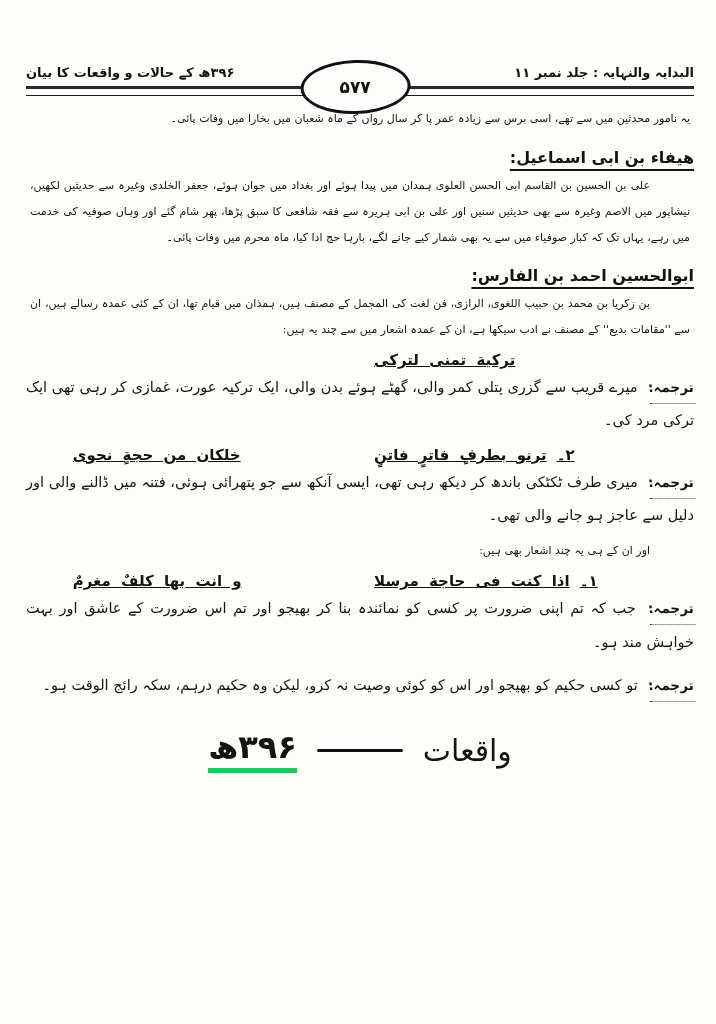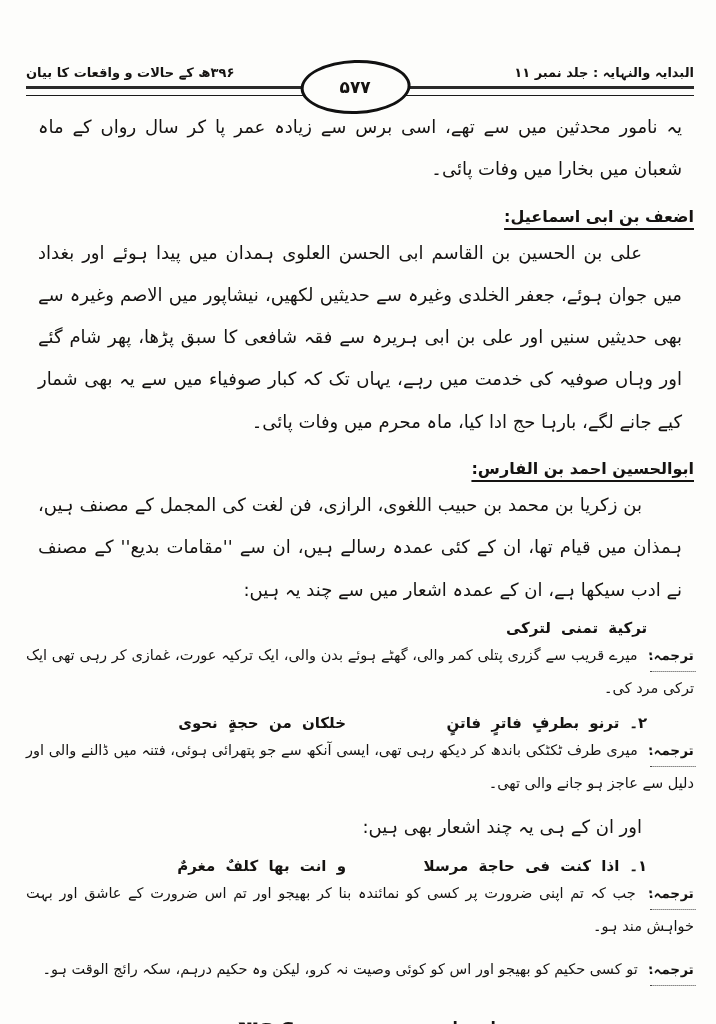--- a/index.html
+++ b/index.html
@@ -25,51 +25,51 @@
   }
   .page-oval{
     position:absolute;top:20px;left:50%;transform:translateX(-54%) rotate(-2deg);
     width:104px;height:48px;background:#fdfdfb;
     border:3px solid #111;border-radius:50%;
     display:flex;align-items:center;justify-content:center;
     z-index:2;
   }
   .page-oval span{font-size:17px;font-weight:bold;transform:rotate(2deg);}
   
-  .para{font-size:18px;line-height:2.35;text-align:justify;margin:4px 12px;}
+  .para{font-size:11px;line-height:2.35;text-align:justify;margin:4px 4px;}
   .indent{text-indent:40px;}
   .entry-heading{
     font-size:16px;font-weight:bold;margin:10px 0 2px;
     text-decoration:underline;text-underline-offset:6px;text-decoration-thickness:1.5px;
     display:inline-block;
   }
   .heading-row{margin:6px 0 0;}
   
   .verse{
     display:grid;grid-template-columns:1fr 1fr;gap:28px;
     width:86%;margin:8px auto 2px;
     font-size:15px;font-weight:bold;word-spacing:5px;
   }
-  .verse .hemi{text-align:right;white-space:nowrap;}
+  .verse .hemi{text-align:left;white-space:nowrap;text-decoration:underline;}
   .verse .vnum{font-weight:bold;margin-left:10px;}
   
   .tr{font-size:14.5px;line-height:2.3;text-align:justify;margin:2px 0 6px;}
   .tr-stamp{
     font-weight:bold;font-size:13.5px;margin-left:6px;
     transform:skewX(6deg);display:inline-block;
     border-bottom:1px dotted #444;
   }
   
   .events-heading{
     display:flex;justify-content:center;align-items:center;gap:20px;
     margin:26px 0 12px;direction:rtl;
   }
   .events-title{font-size:30px;font-weight:normal;}
   .events-dash{width:86px;height:3px;background:#111;border-radius:2px;}
-  .events-year{font-size:32px;font-weight:bold;border-bottom:2px solid #22c55e;padding-bottom:2px;}
+  .events-year{font-size:32px;font-weight:bold;border-bottom:5px solid #22c55e;padding-bottom:2px;}
 </style>
 </head>
 <body>
 
 <div class="page">
 
   <header class="page-header">
     <div class="hdr-titles">
       <span class="hdr-title">البدایہ والنہایہ : جلد نمبر ۱۱</span>
       <span class="hdr-title">۳۹۶ھ کے حالات و واقعات کا بیان</span>
@@ -78,21 +78,21 @@
     <div class="page-oval">
       <span>۵۷۷</span>
     </div>
   </header>
 
   <main>
 
     <p class="para">یہ نامور محدثین میں سے تھے، اسی برس سے زیادہ عمر پا کر سال رواں کے ماہ شعبان میں بخارا میں وفات پائی۔</p>
 
     <div class="heading-row">
-      <span class="entry-heading">اضعف بن ابی اسماعیل:</span>
+      <span class="entry-heading">ھیفاء بن ابی اسماعیل:</span>
     </div>
     <p class="para indent">علی بن الحسین بن القاسم ابی الحسن العلوی ہمدان میں پیدا ہوئے اور بغداد میں جوان ہوئے، جعفر الخلدی وغیرہ سے حدیثیں لکھیں، نیشاپور میں الاصم وغیرہ سے بھی حدیثیں سنیں اور علی بن ابی ہریرہ سے فقہ شافعی کا سبق پڑھا، پھر شام گئے اور وہاں صوفیہ کی خدمت میں رہے، یہاں تک کہ کبار صوفیاء میں سے یہ بھی شمار کیے جانے لگے، بارہا حج ادا کیا، ماہ محرم میں وفات پائی۔</p>
 
     <div class="heading-row">
       <span class="entry-heading">ابوالحسین احمد بن الفارس:</span>
     </div>
     <p class="para indent">بن زکریا بن محمد بن حبیب اللغوی، الرازی، فن لغت کی المجمل کے مصنف ہیں، ہمذان میں قیام تھا، ان کے کئی عمدہ رسالے ہیں، ان سے ''مقامات بدیع'' کے مصنف نے ادب سیکھا ہے، ان کے عمدہ اشعار میں سے چند یہ ہیں:</p>
 
     <div class="verse">
       <span class="hemi">ترکیة تمنی لترکی</span>

